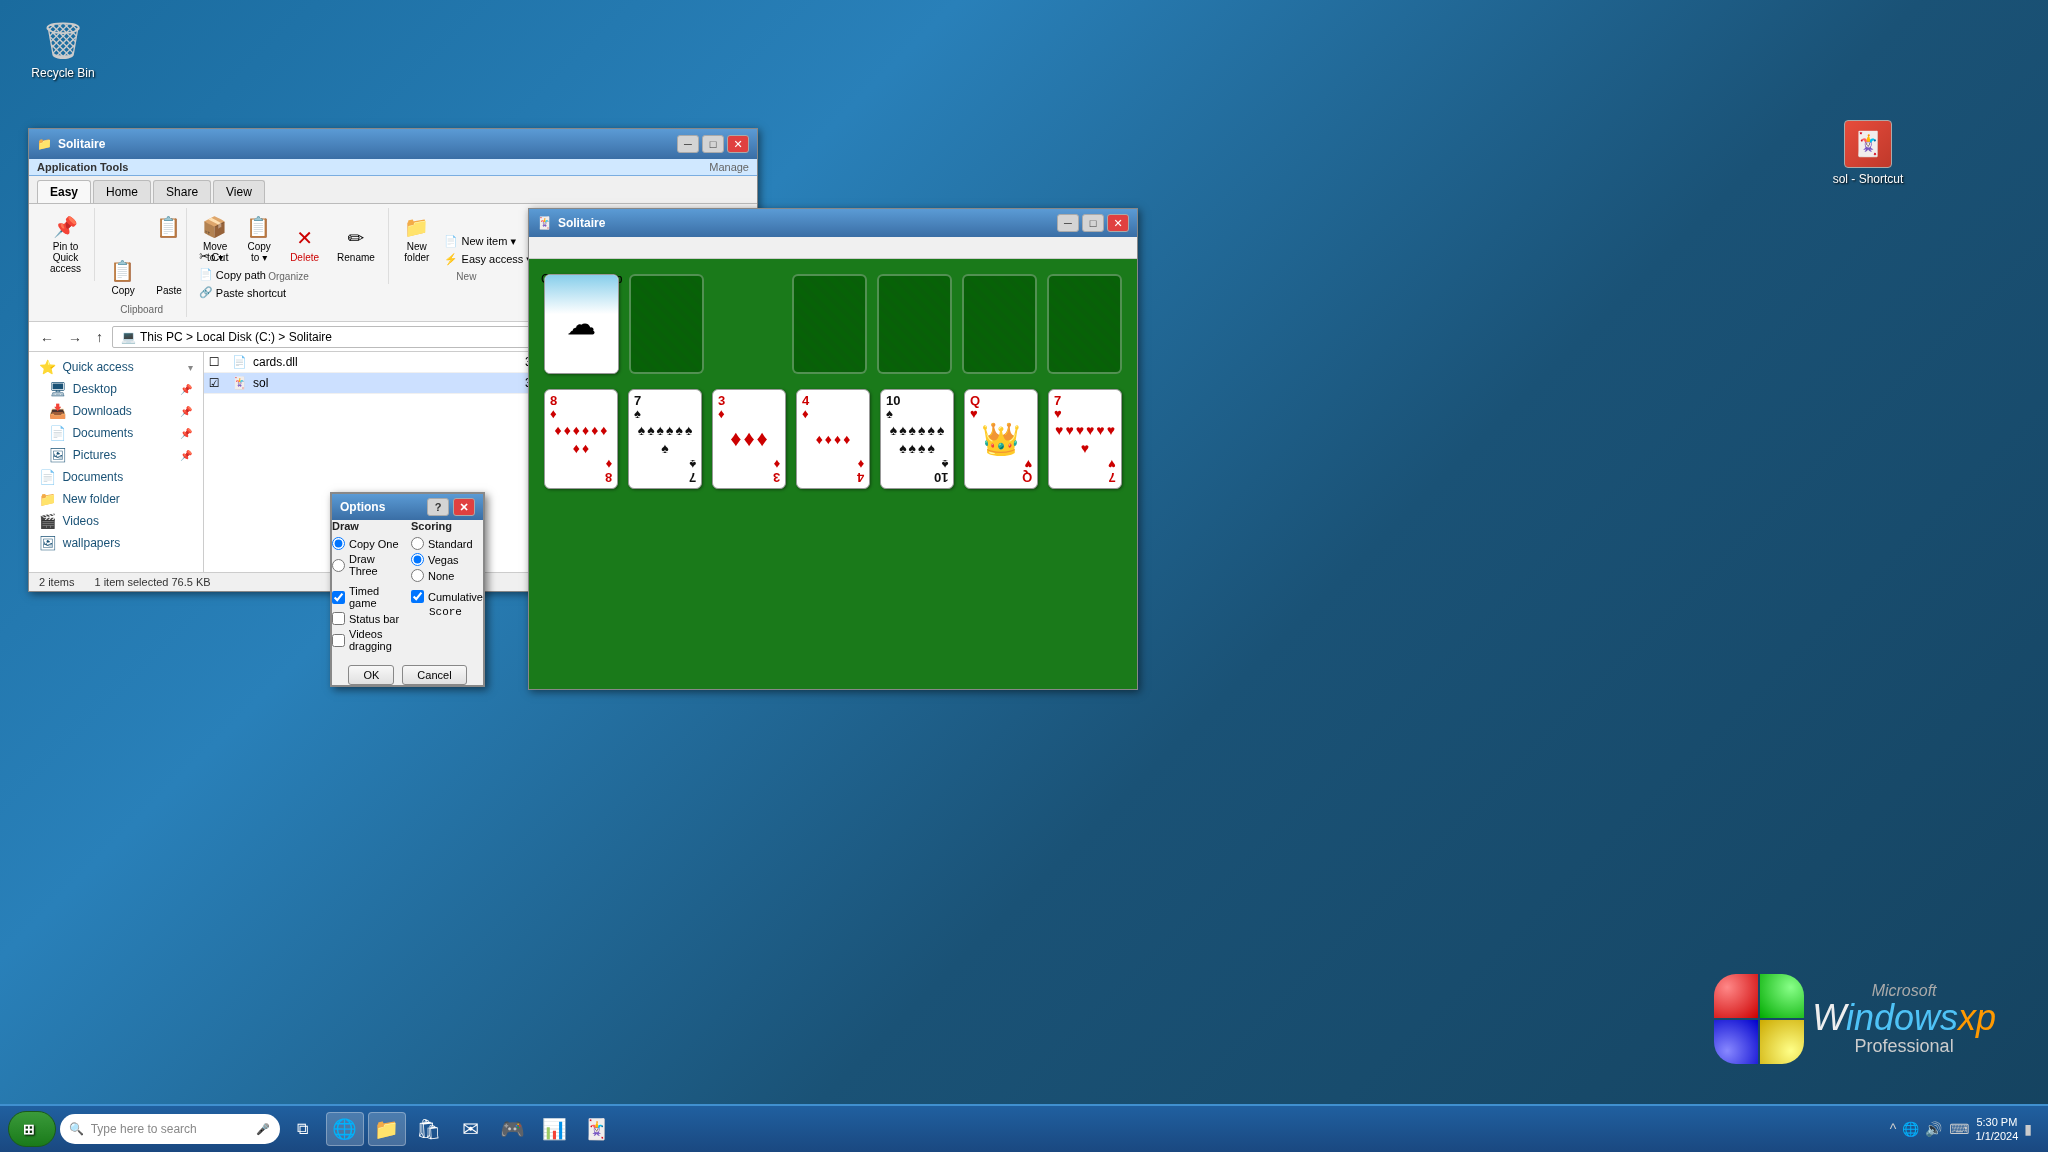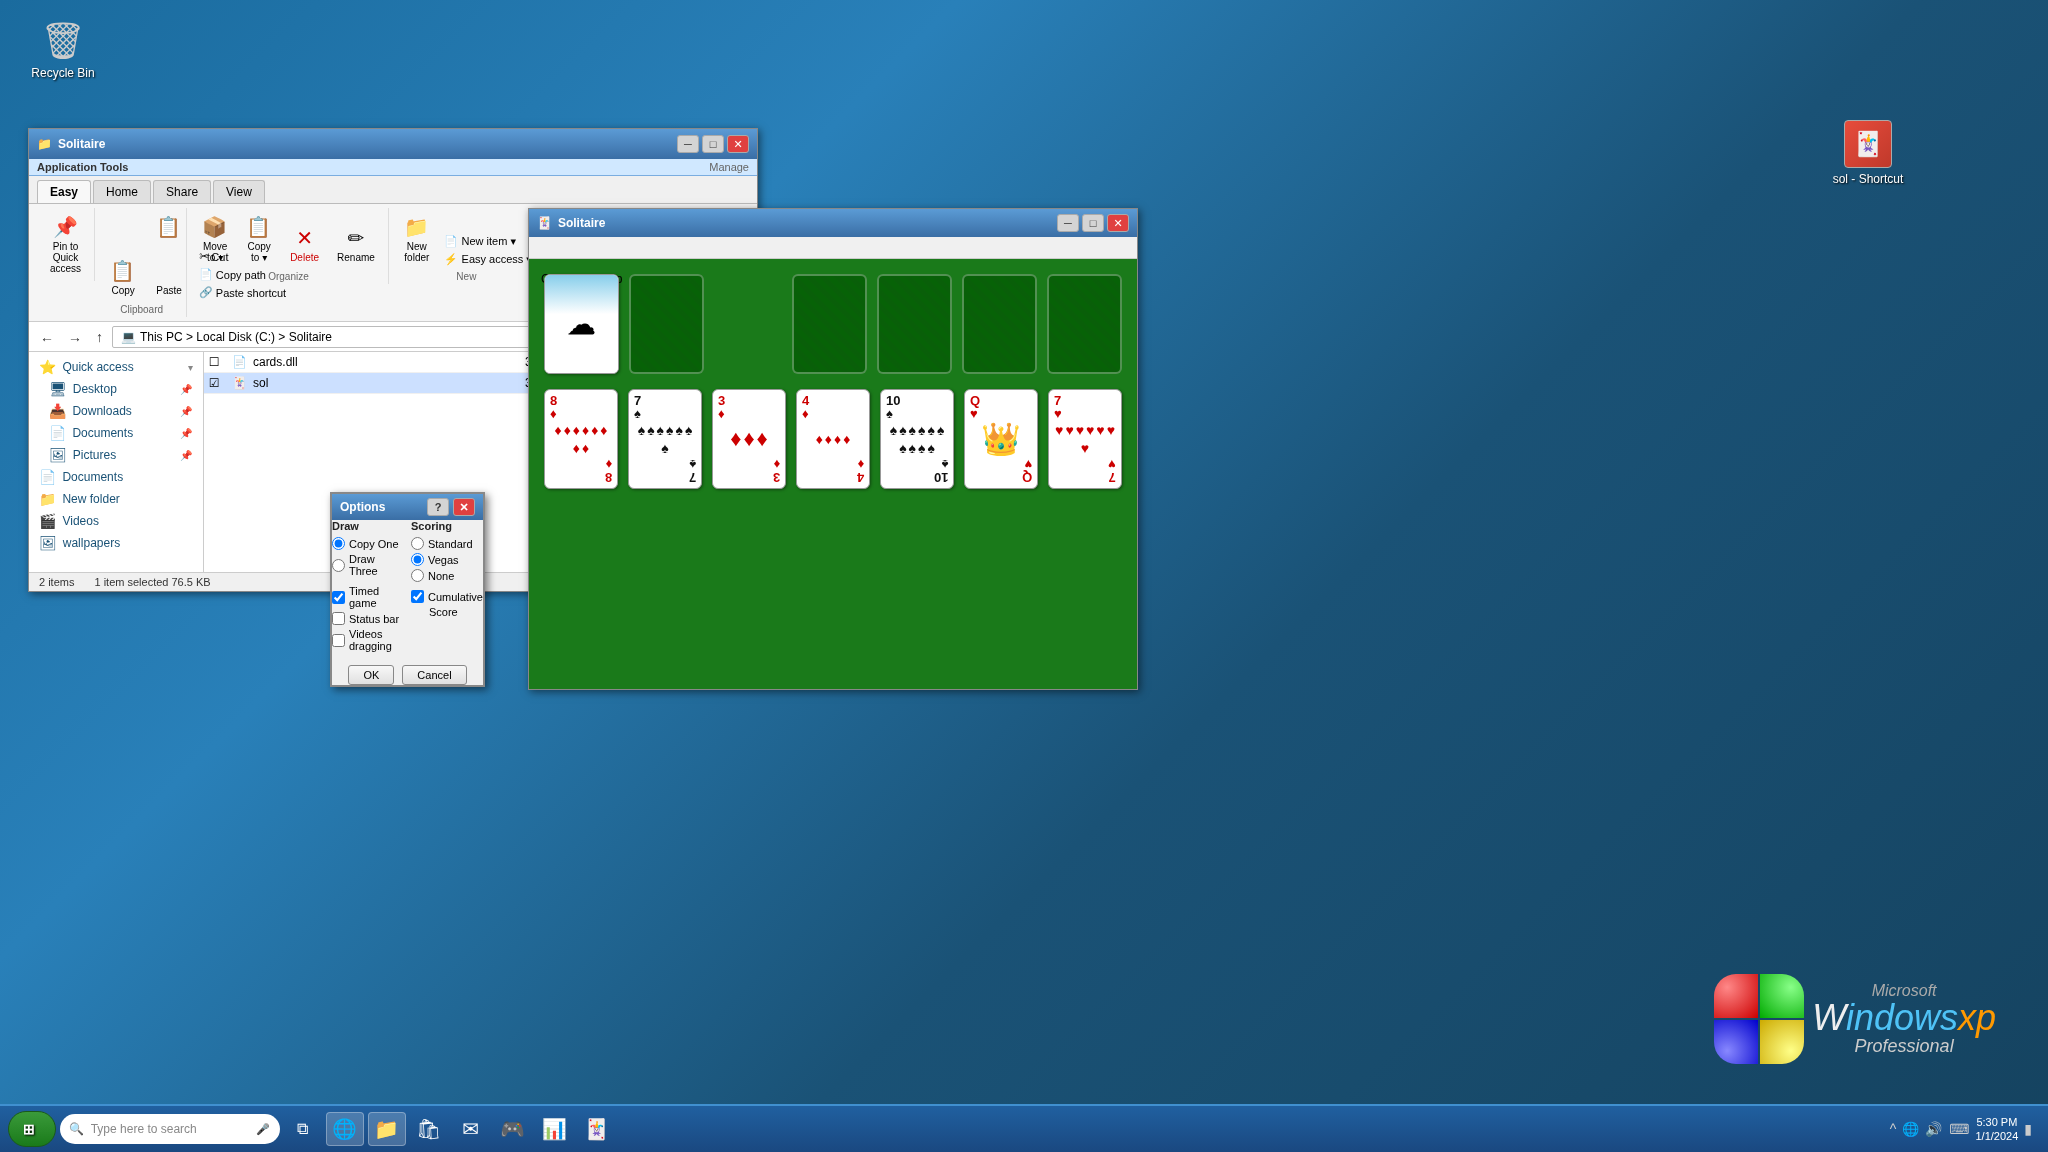--- a/index.html
+++ b/index.html
@@ -570,21 +570,21 @@
 
     <div style="width:90px;height:90px;position:relative;margin-right:8px;flex-shrink:0;">
       <div style="position:absolute;top:0;left:0;width:44px;height:44px;border-radius:50% 0 0 0;background:radial-gradient(circle at 30% 30%,#ff8888,#cc0000);"></div>
       <div style="position:absolute;top:0;left:46px;width:44px;height:44px;border-radius:0 50% 0 0;background:radial-gradient(circle at 70% 30%,#88ff88,#00aa00);"></div>
       <div style="position:absolute;top:46px;left:0;width:44px;height:44px;border-radius:0 0 0 50%;background:radial-gradient(circle at 30% 70%,#8888ff,#0000cc);"></div>
       <div style="position:absolute;top:46px;left:46px;width:44px;height:44px;border-radius:0 0 50% 0;background:radial-gradient(circle at 70% 70%,#ffff88,#ccaa00);"></div>
     </div>
     <div>
       <div style="color:#aaa;font-size:16px;font-style:italic;">Microsoft</div>
       <div style="color:#eee;font-size:36px;font-style:italic;font-weight:300;line-height:1;">W<span style="color:#4fc3f7;">indows</span><span style="color:#f90;font-style:italic;">xp</span></div>
-      <div style="color:#ccc;font-size:18px;font-style:italic;">Professional</div>
+      <div style="color:#ccc;font-size:18px;">Professional</div>
     </div>
   </div>
 </div>
 
 <div class="recycle-bin">
   <div class="recycle-bin-icon">🗑</div>
   <div class="recycle-bin-label">Recycle Bin</div>
 </div>
 
 <div class="sol-shortcut">
@@ -1005,21 +1005,21 @@
         </label>
         <label class="dialog-radio">
           <input type="radio" name="scoring" style="">
           <span>None</span>
         </label>
         <div style="margin-top:8px;">
           <label class="dialog-checkbox">
             <input type="checkbox" checked="" style="">
             <span>Cumulative</span>
           </label>
-          <div style="padding-left:18px;font-size:11px;">Score</div>
+          <div style="padding-left:18px;font-size:11px;font-family:Liberation Mono, monospace;">Score</div>
         </div>
       </div>
     </div>
     <div class="dialog-buttons">
       <button class="dialog-btn">OK</button>
       <button class="dialog-btn">Cancel</button>
     </div>
   </div>
 </div>
 

